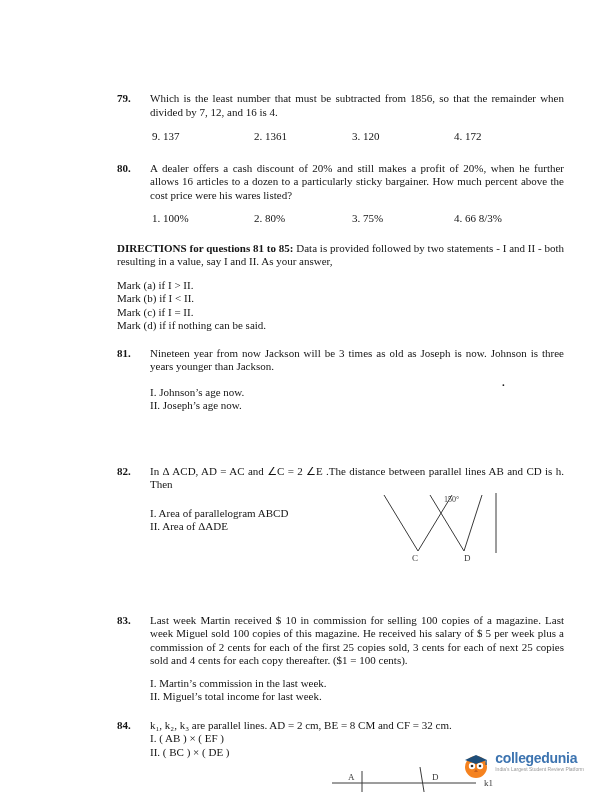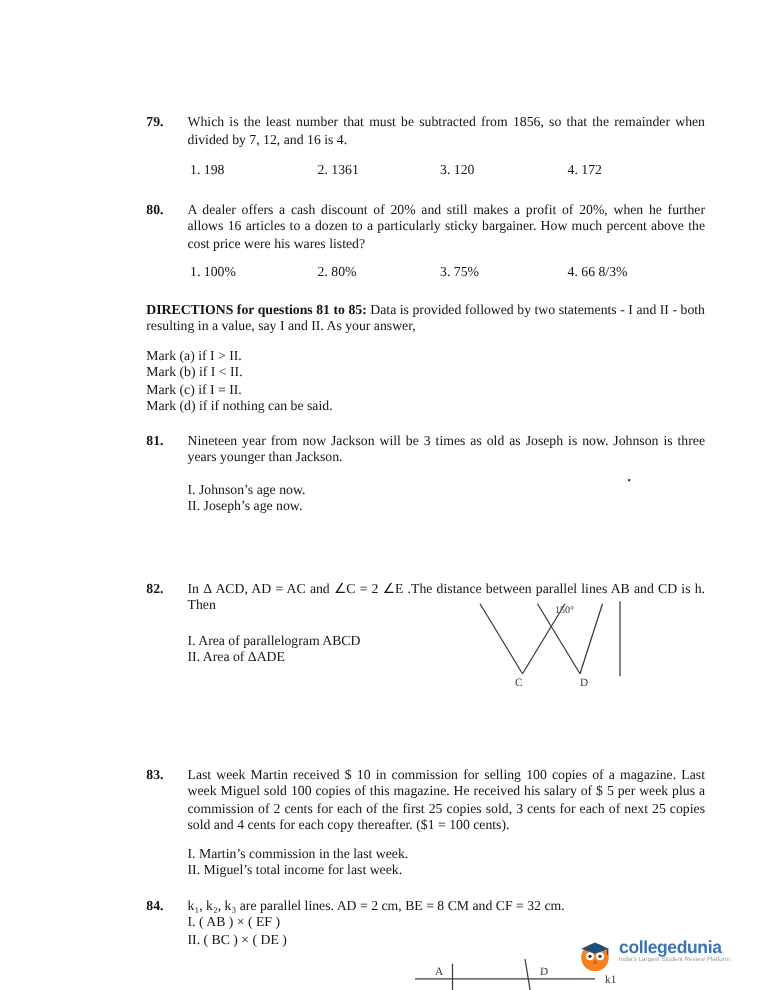--- a/index.html
+++ b/index.html
@@ -40,21 +40,21 @@
   .directions { margin-bottom:10px; }
   .marks { margin-bottom:14px; }
   #q81 { margin-bottom:52px; }
   #q82 .qbody { min-height:99px; }
   #q82 { margin-bottom:50px; }
   #q82 .stmts { margin-top:15px; }
   #q83 { margin-bottom:15px; }
   #q83 .stmts { margin-top:9px; }
   #q84 .stmts { margin-top:0; }
 
-  .fig82 { position:absolute; top:12px; left:228px; }
+  .fig82 { position:absolute; top:24px; left:228px; }
   .fig84 { margin-top:8px; margin-left:178px; }
   svg text { font-family:"Liberation Serif", serif; }
 
   .stray-dot { position:absolute; left:480px; top:376px; font-weight:bold; }
 
   .logo { position:absolute; right:6px; bottom:8px; display:flex; gap:4px; }
   .logo-textwrap { display:flex; flex-direction:column; }
   .logo-name { font-family:"Liberation Sans", sans-serif; font-weight:bold; font-size:14px; line-height:15px; color:#3d74b0; letter-spacing:-0.3px; }
   .logo-tagline { font-family:"Liberation Sans", sans-serif; font-size:5px; line-height:6px; color:#999; }
 </style>
@@ -62,21 +62,21 @@
 <body>
 
 <div class="page">
   <div class="content">
 
     <div class="q" id="q79">
       <div class="qnum">79.</div>
       <div class="qbody">
         <div class="qtext">Which is the least number that must be subtracted from 1856, so that the remainder when divided by 7, 12, and 16 is 4.</div>
         <div class="opts">
-          <span class="opt1">1. 198</span>
+          <span class="opt1">9. 137</span>
           <span class="opt2">2. 1361</span>
           <span class="opt3">3. 120</span>
           <span class="opt4">4. 172</span>
         </div>
       </div>
     </div>
 
     <div class="q" id="q80">
       <div class="qnum">80.</div>
       <div class="qbody">

